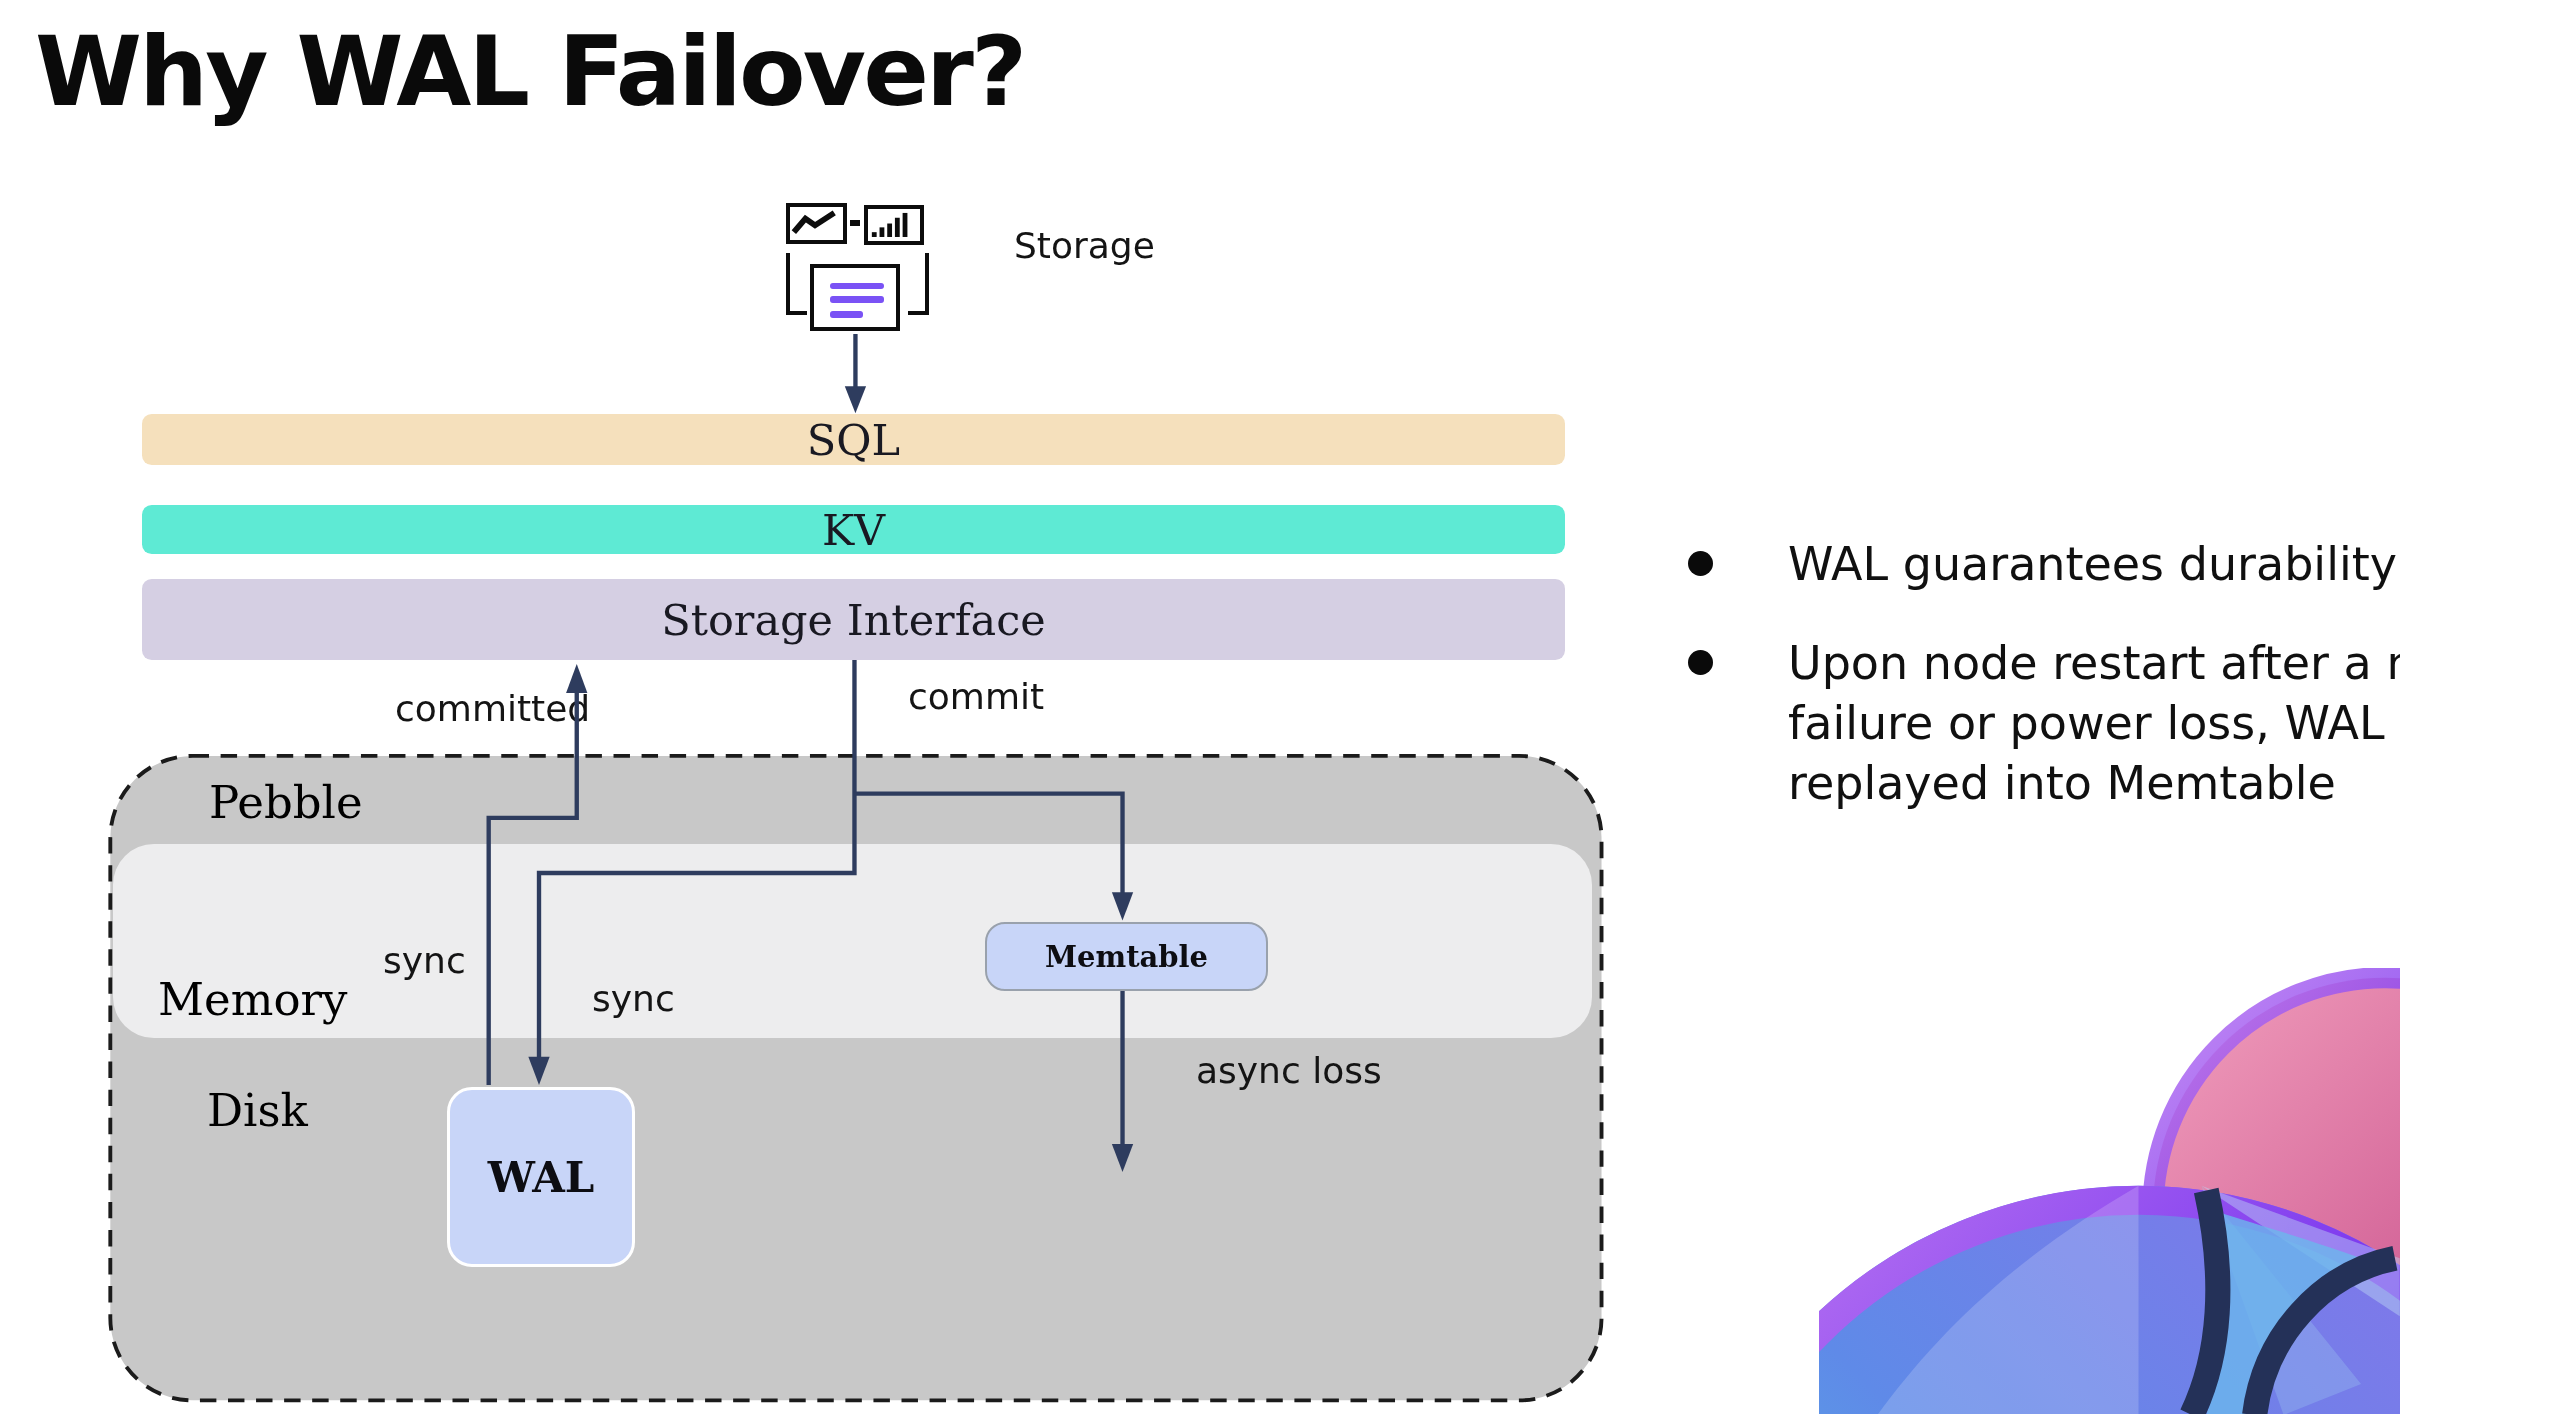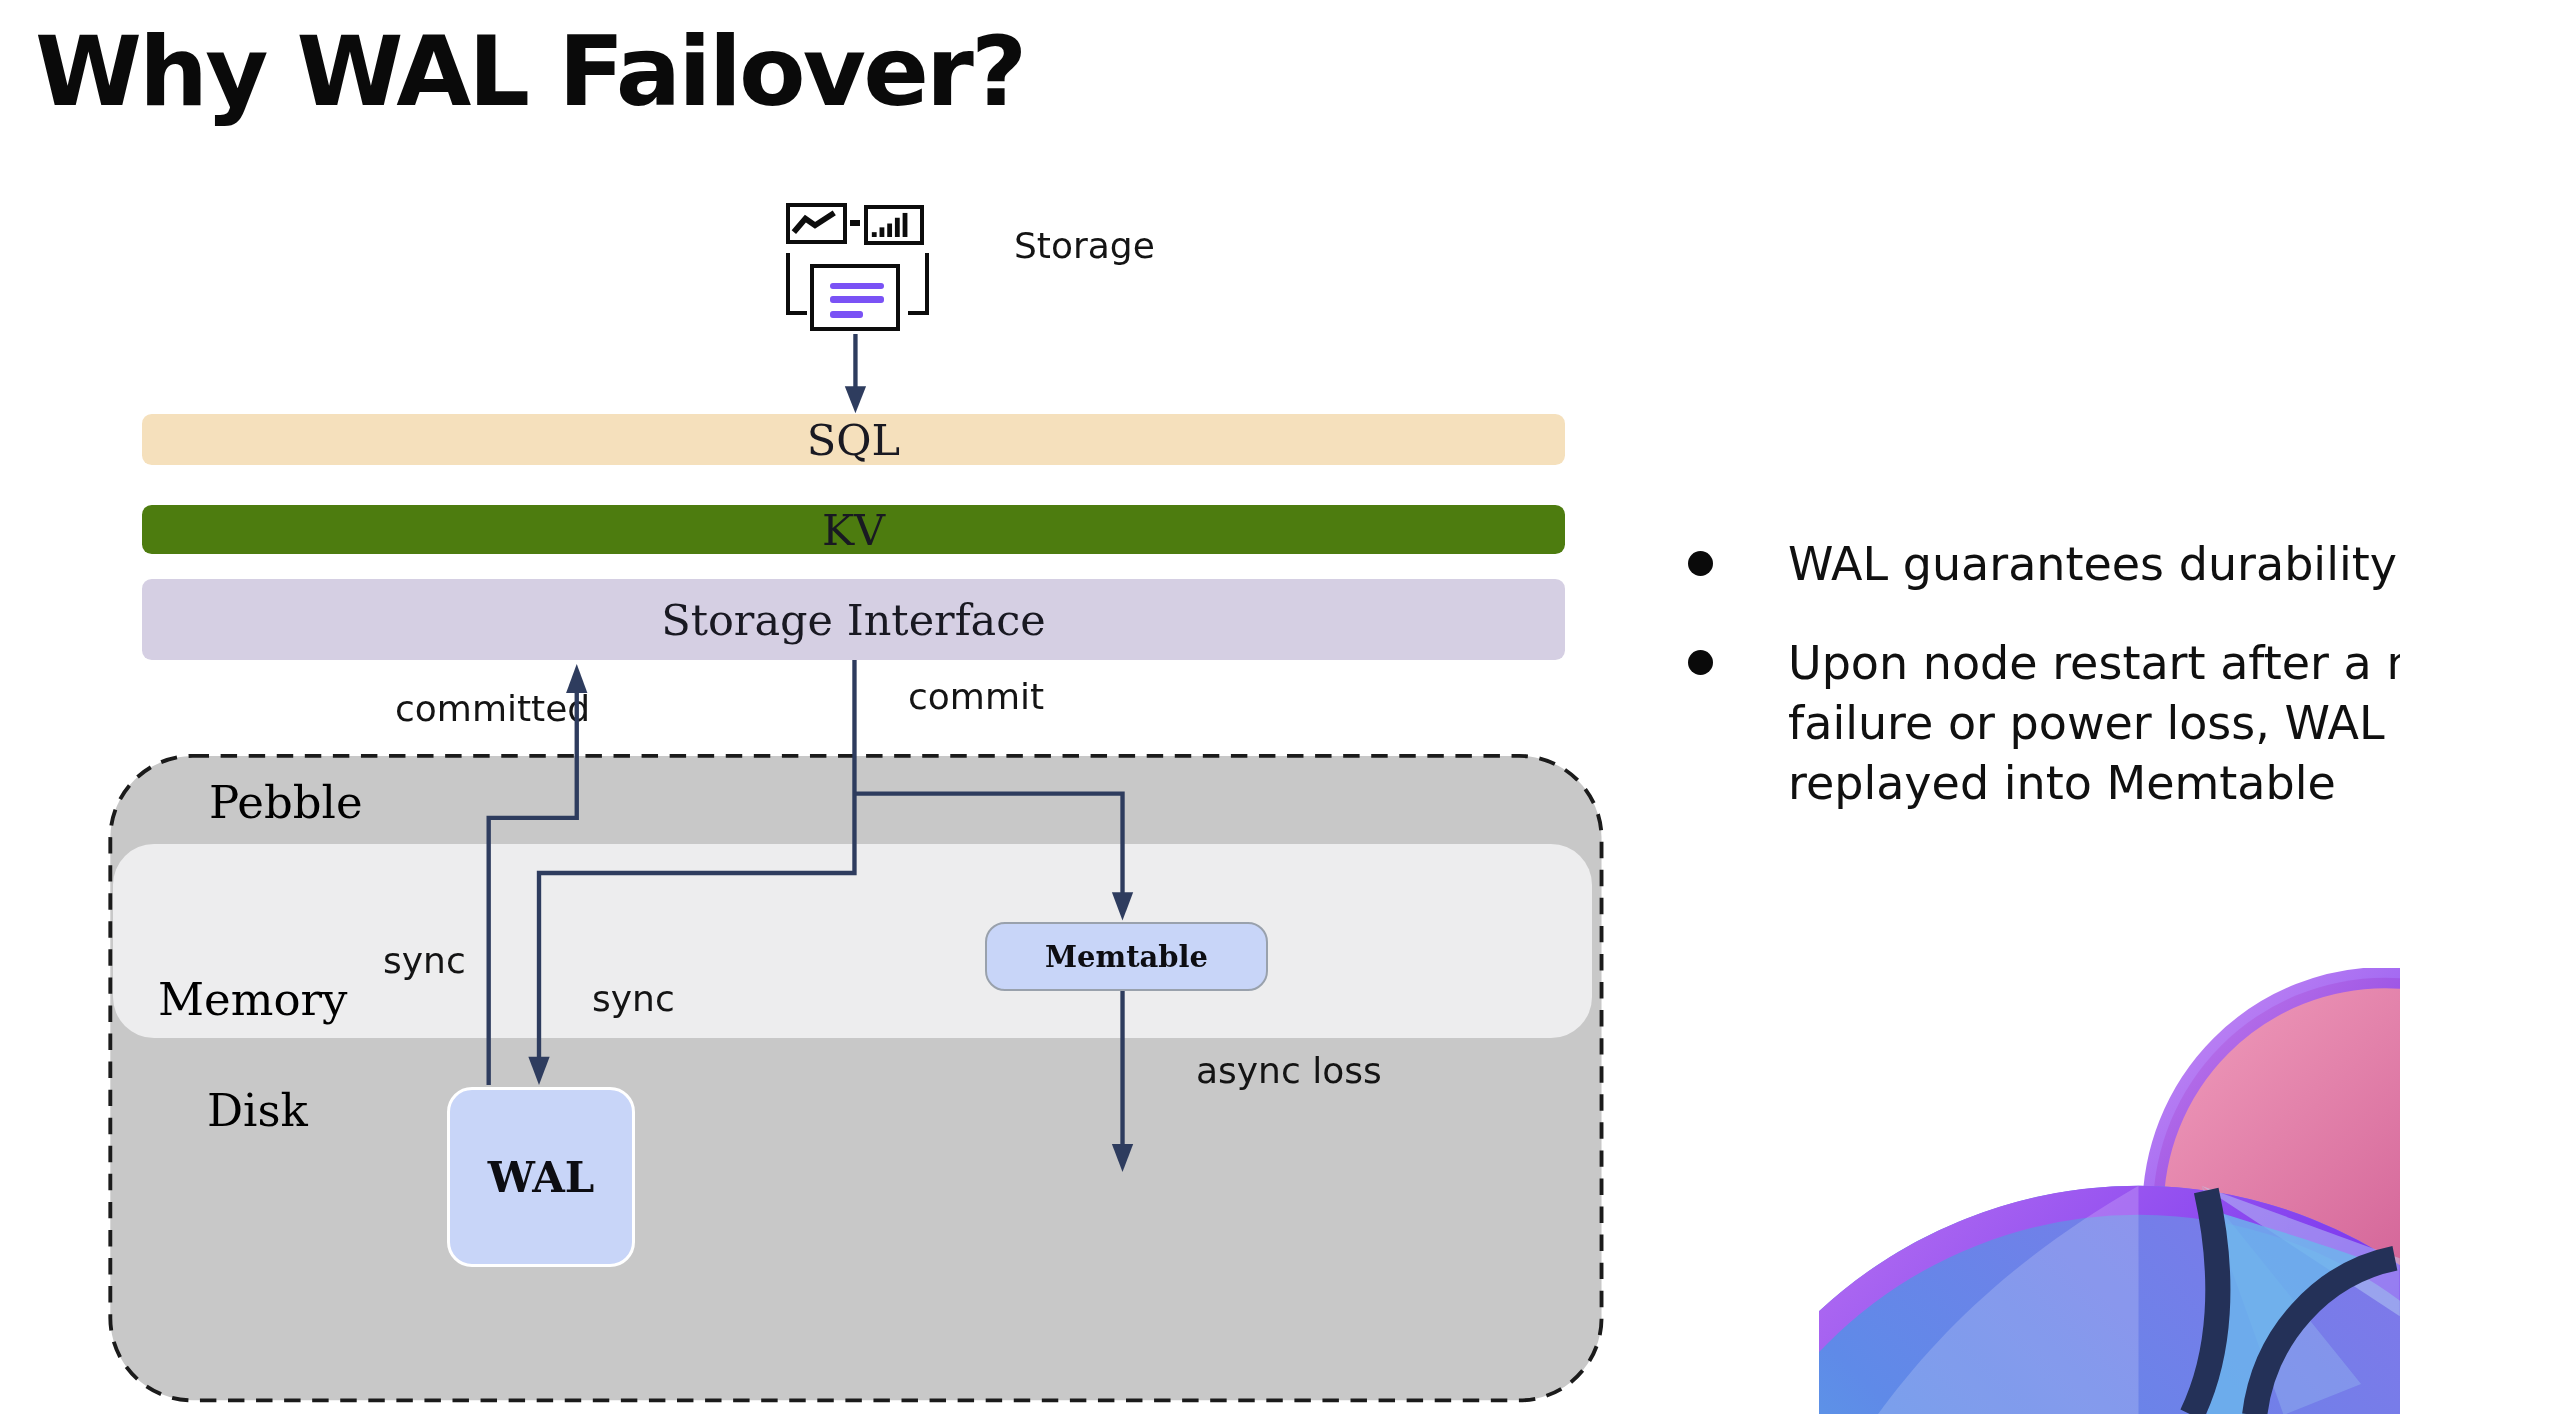--- a/index.html
+++ b/index.html
@@ -5,21 +5,21 @@
   html,body{margin:0;padding:0;background:#ffffff;}
   .slide{position:relative;width:2400px;height:1415px;background:#ffffff;overflow:hidden;
          font-family:"DejaVu Sans",sans-serif;color:#101014;}
   .abs{position:absolute;}
   
   .title{left:35px;top:19.4px;font-size:97px;font-weight:bold;letter-spacing:-2.9px;color:#0a0a0a;line-height:1.1;}
   
   .bar{left:142px;width:1423px;border-radius:9.7px;display:flex;align-items:center;justify-content:center;
        font-family:"DejaVu Serif",serif;font-size:43px;color:#191922;}
   .bar-sql{top:414px;height:51px;background:#f5e0bc;}
-  .bar-kv{top:505px;height:49px;background:#4d7c0f;}
+  .bar-kv{top:505px;height:49px;background:#5eead4;}
   .bar-storage{top:579px;height:81px;background:#d5cfe3;text-align:center;}
   
   .memory-band{left:113px;top:844px;width:1479px;height:194px;border-radius:41px;background:#ededee;}
   .serif-label{font-family:"DejaVu Serif",serif;font-size:45px;color:#000000;line-height:1;}
   .pebble-label{left:209px;top:780px;}
   .memory-label{left:158px;top:977px;}
   .disk-label{left:207px;top:1088px;}
   .edge-label{font-size:36px;color:#141414;line-height:1;}
   .lbl-committed{left:395px;top:691px;}
   .lbl-commit{left:908px;top:679px;}

